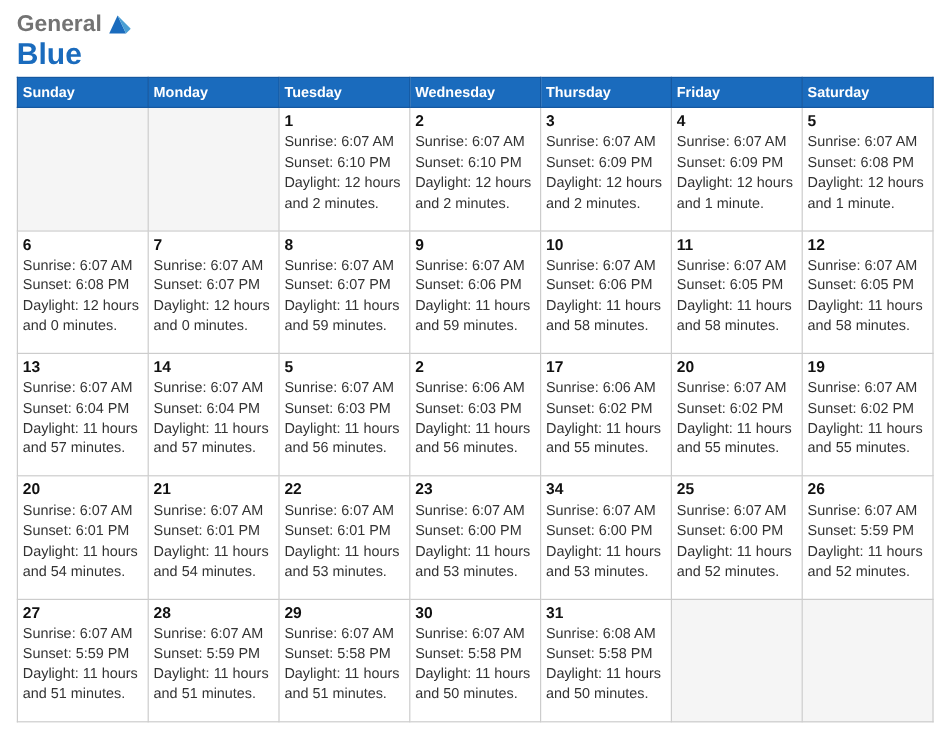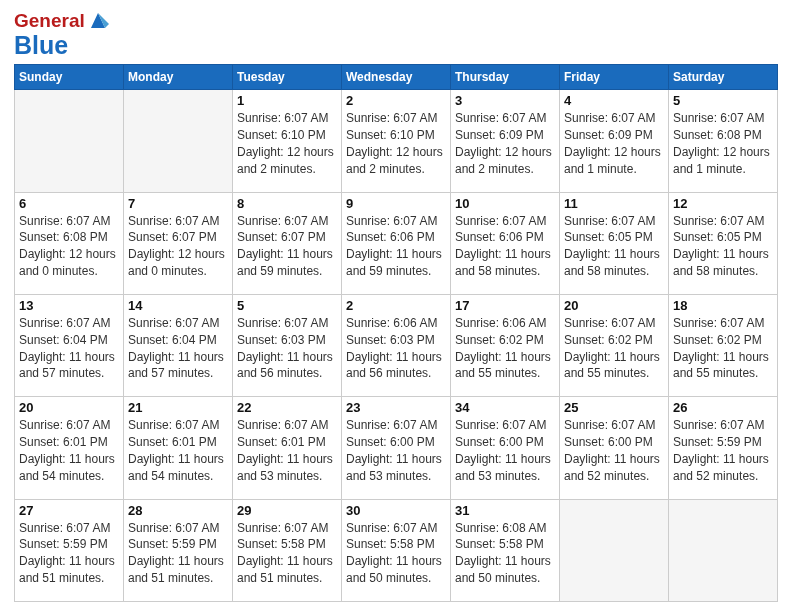--- a/index.html
+++ b/index.html
@@ -84,21 +84,21 @@
   </style>
 </head>
 <body>
 
 <div class="page">
   <div class="header">
     <div class="logo">
       <div>
         <div style="display:flex;align-items:center;gap:2px;">
           <div style="font-size:19px;font-weight:bold;color:#333;line-height:1.05;">
-            <span style="color:#b91c1c;">General</span>
+            <span style="color:#737373;">General</span>
           </div>
           <svg width="22" height="22" viewBox="0 0 22 22">
             <polygon points="4,18 11,3 18,18" fill="#1a6bbd"></polygon>
             <polygon points="11,3 18,18 22,14" fill="#4a9fd4"></polygon>
           </svg>
         </div>
         <div style="font-size:25px;font-weight:bold;color:#1a6bbd;line-height:1.05;">Blue</div>
       </div>
     </div>
   </div>
@@ -243,21 +243,21 @@
 and 55 minutes.</div>
           </td>
           <td>
             <span class="day-num">20</span>
             <div class="day-info" style="white-space: pre-line;">Sunrise: 6:07 AM
 Sunset: 6:02 PM
 Daylight: 11 hours
 and 55 minutes.</div>
           </td>
           <td>
-            <span class="day-num">18</span>
+            <span class="day-num">19</span>
             <div class="day-info" style="white-space: pre-line;">Sunrise: 6:07 AM
 Sunset: 6:02 PM
 Daylight: 11 hours
 and 55 minutes.</div>
           </td>
         </tr>
         <tr>
           <td>
             <span class="day-num">20</span>
             <div class="day-info" style="white-space: pre-line;">Sunrise: 6:07 AM

